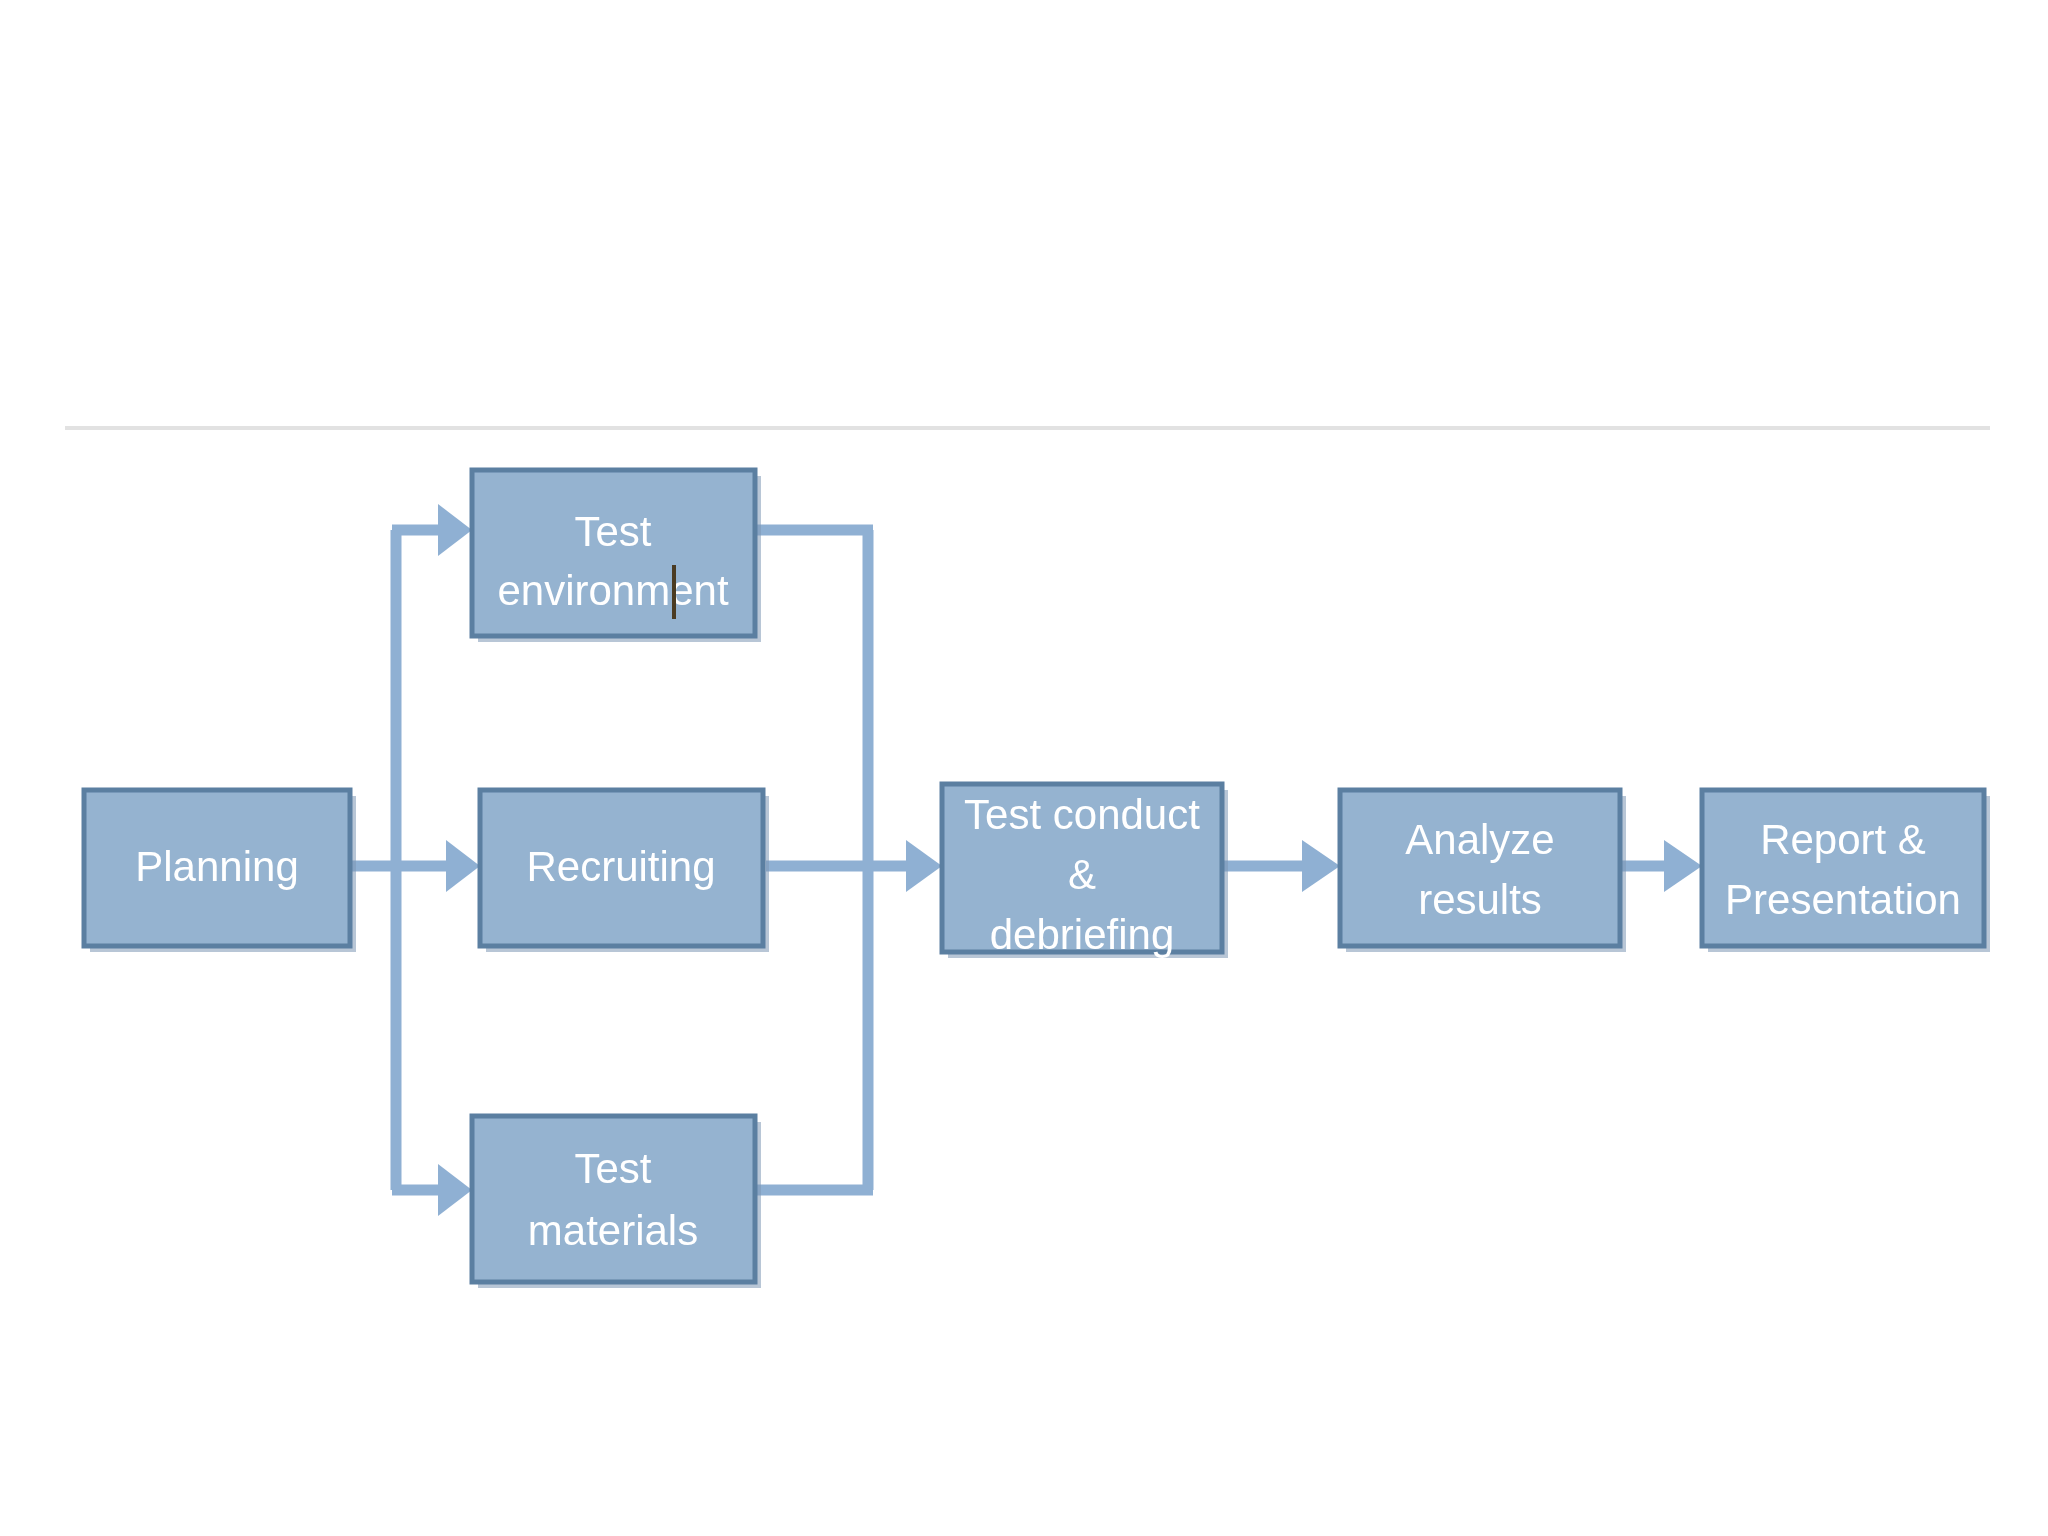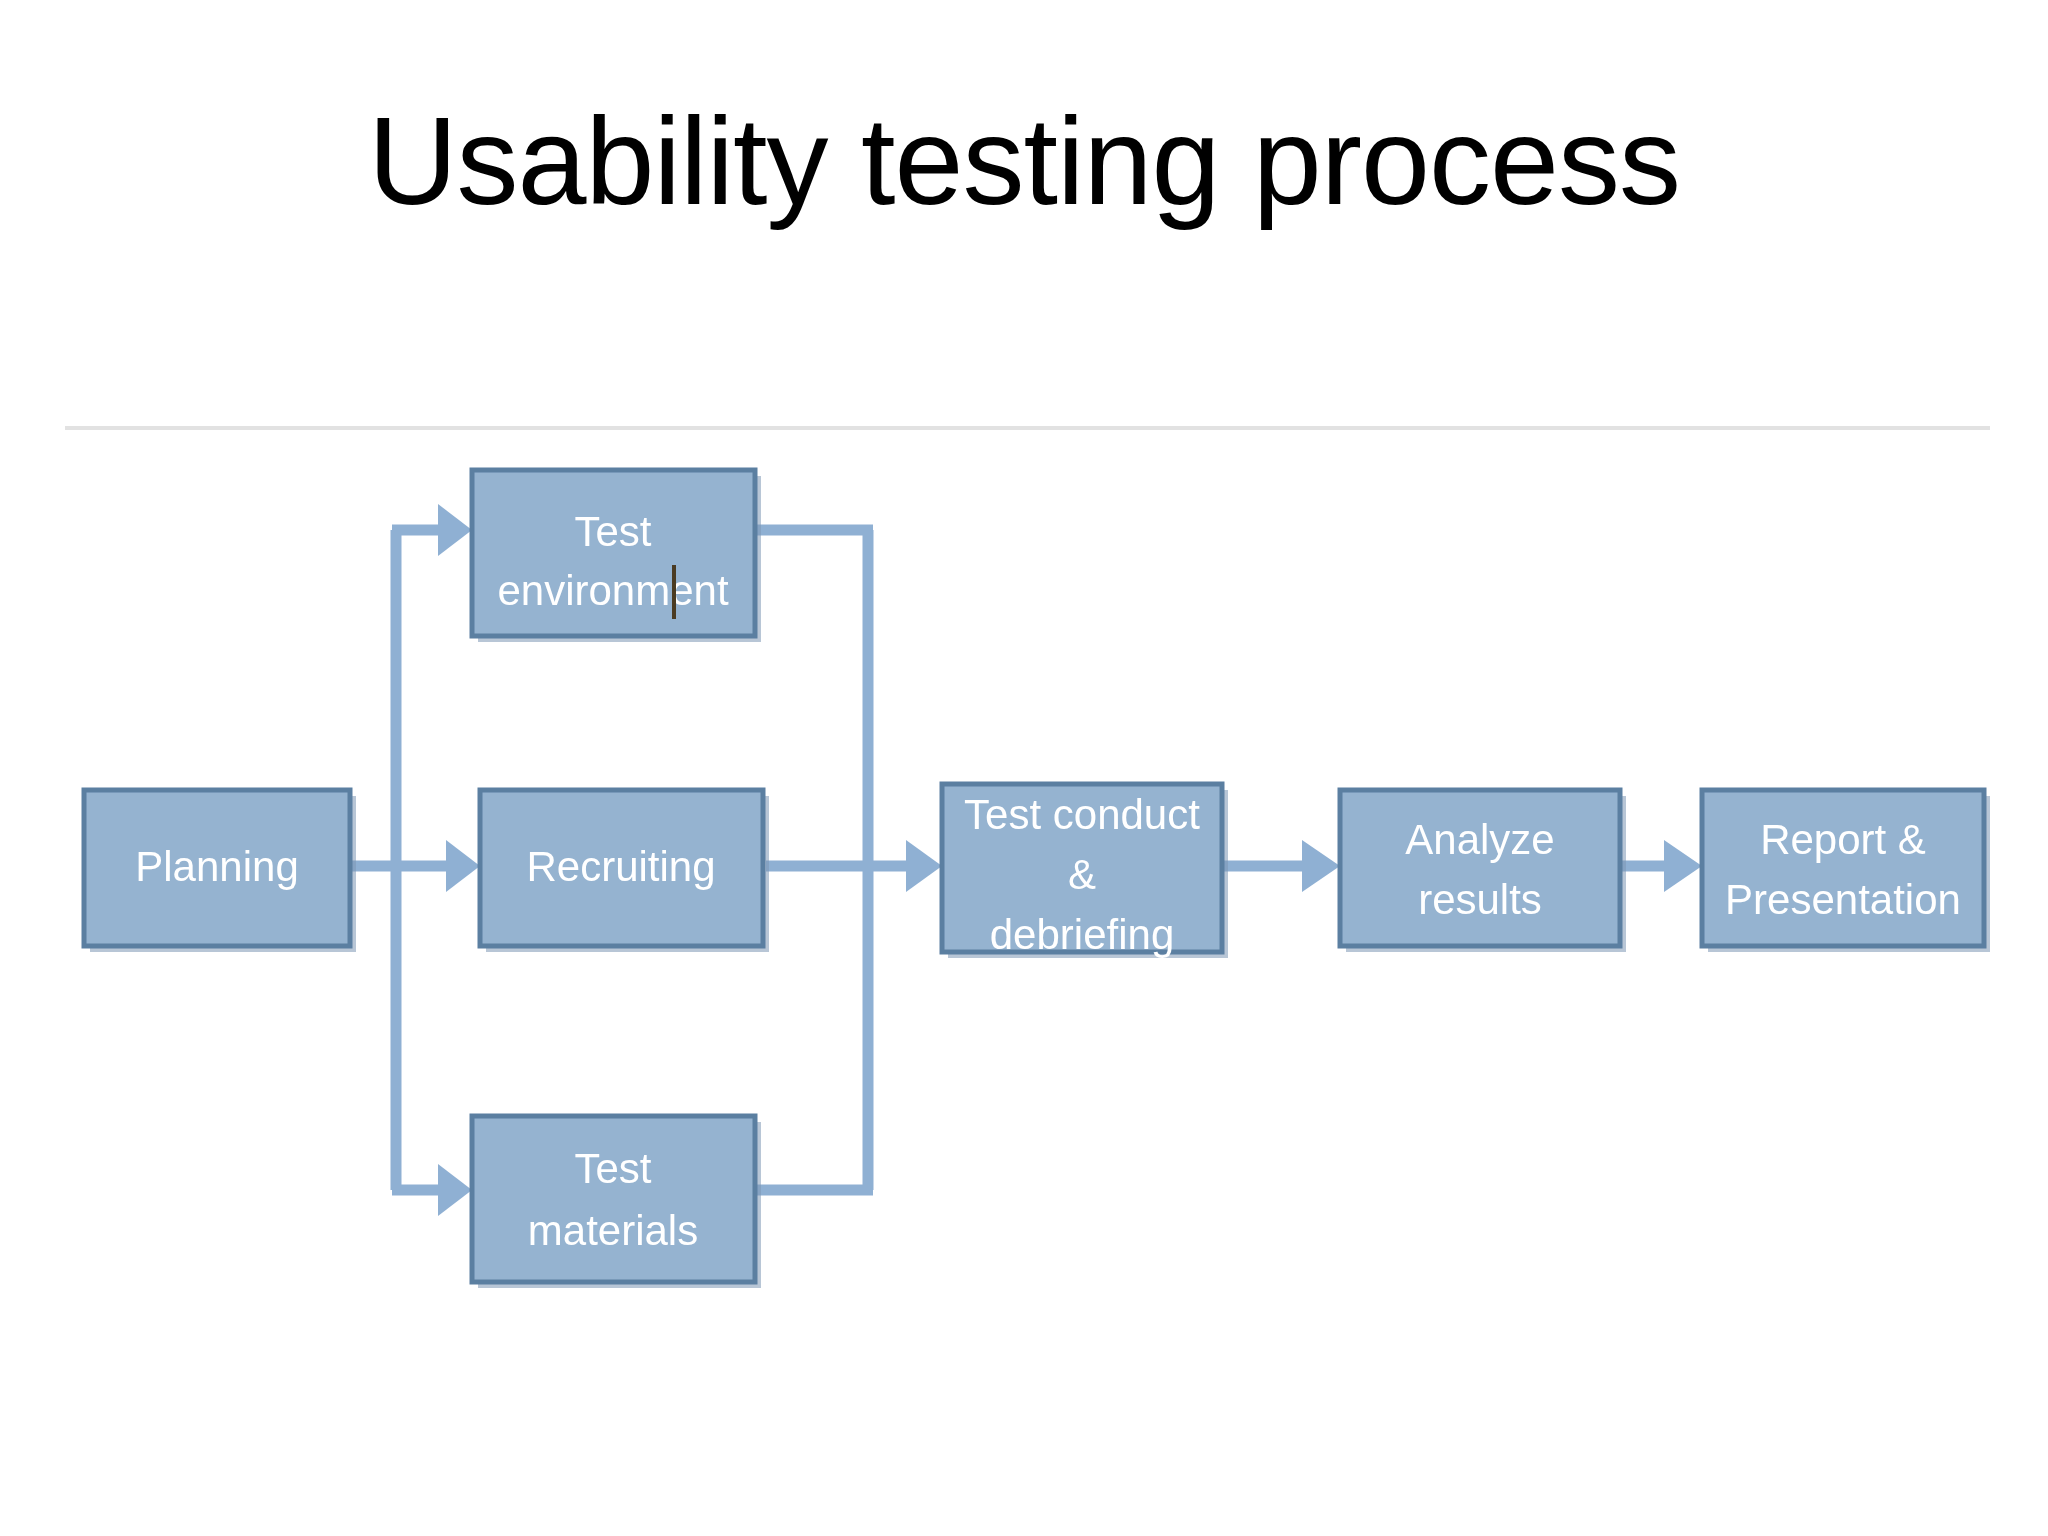--- a/index.html
+++ b/index.html
@@ -77,21 +77,20 @@
   }
   .text-caret {
     fill: #4a3b22;
   }
 </style>
 </head>
 <body>
 
 <div class="slide">
 
-  <div class="slide-title">Usability testing process</div>
 
   <div class="title-divider"></div>
 
   <svg class="flow-canvas" viewBox="0 0 2048 1536" xmlns="http://www.w3.org/2000/svg">
 
     <g>
 
       <path class="conn" d="M 396 530 L 396 1190"></path>
 
       <path class="conn" d="M 352 866 L 400 866"></path>

